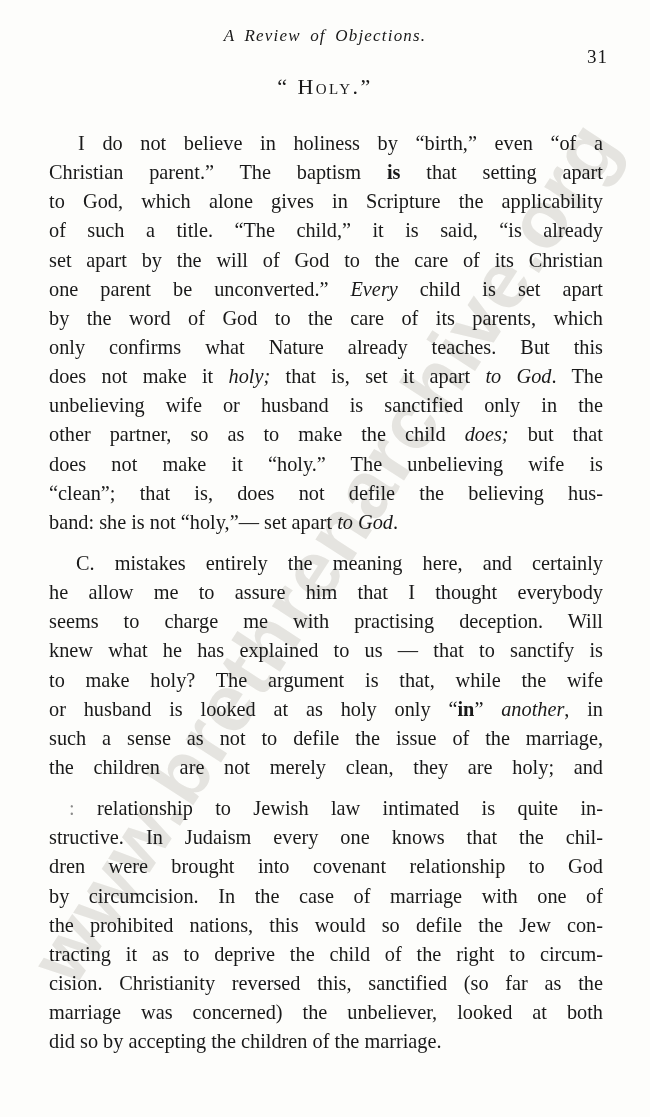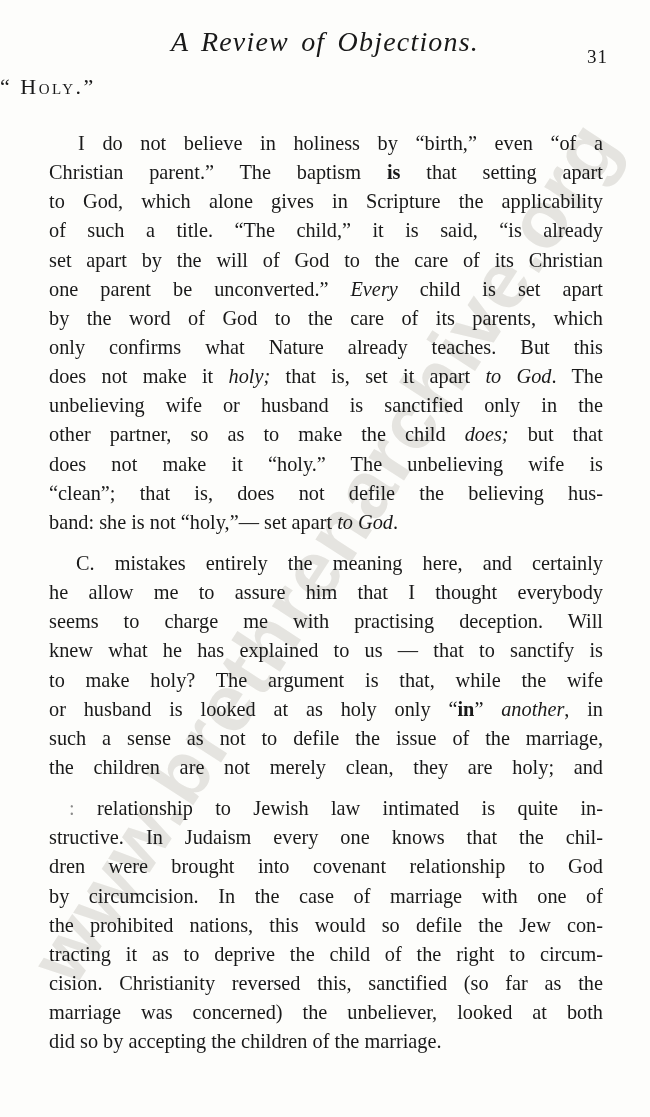--- a/index.html
+++ b/index.html
@@ -23,33 +23,34 @@
     letter-spacing:2px;
     color:rgba(196,192,185,0.42);
     white-space:nowrap;
     z-index:0;
     user-select:none;
   }
   .running-header{
     position:absolute;top:26px;left:0;width:100%;
     text-align:center;
     font-style:italic;
-    font-size:28px;
+    font-size:17px;
     letter-spacing:1.2px;
     word-spacing:4px;
     z-index:1;
   }
   .page-number{
     position:absolute;top:46px;right:42px;
     font-size:19px;
     letter-spacing:1px;
     z-index:1;
   }
   .section-heading{
     position:absolute;top:74px;left:0;width:100%;
+    text-align:center;
     font-variant:small-caps;
     font-size:22px;
     letter-spacing:2.5px;
     z-index:1;
   }
   .text-block{
     position:absolute;
     top:117px;left:37px;
     width:578px;
     font-size:20.3px;

